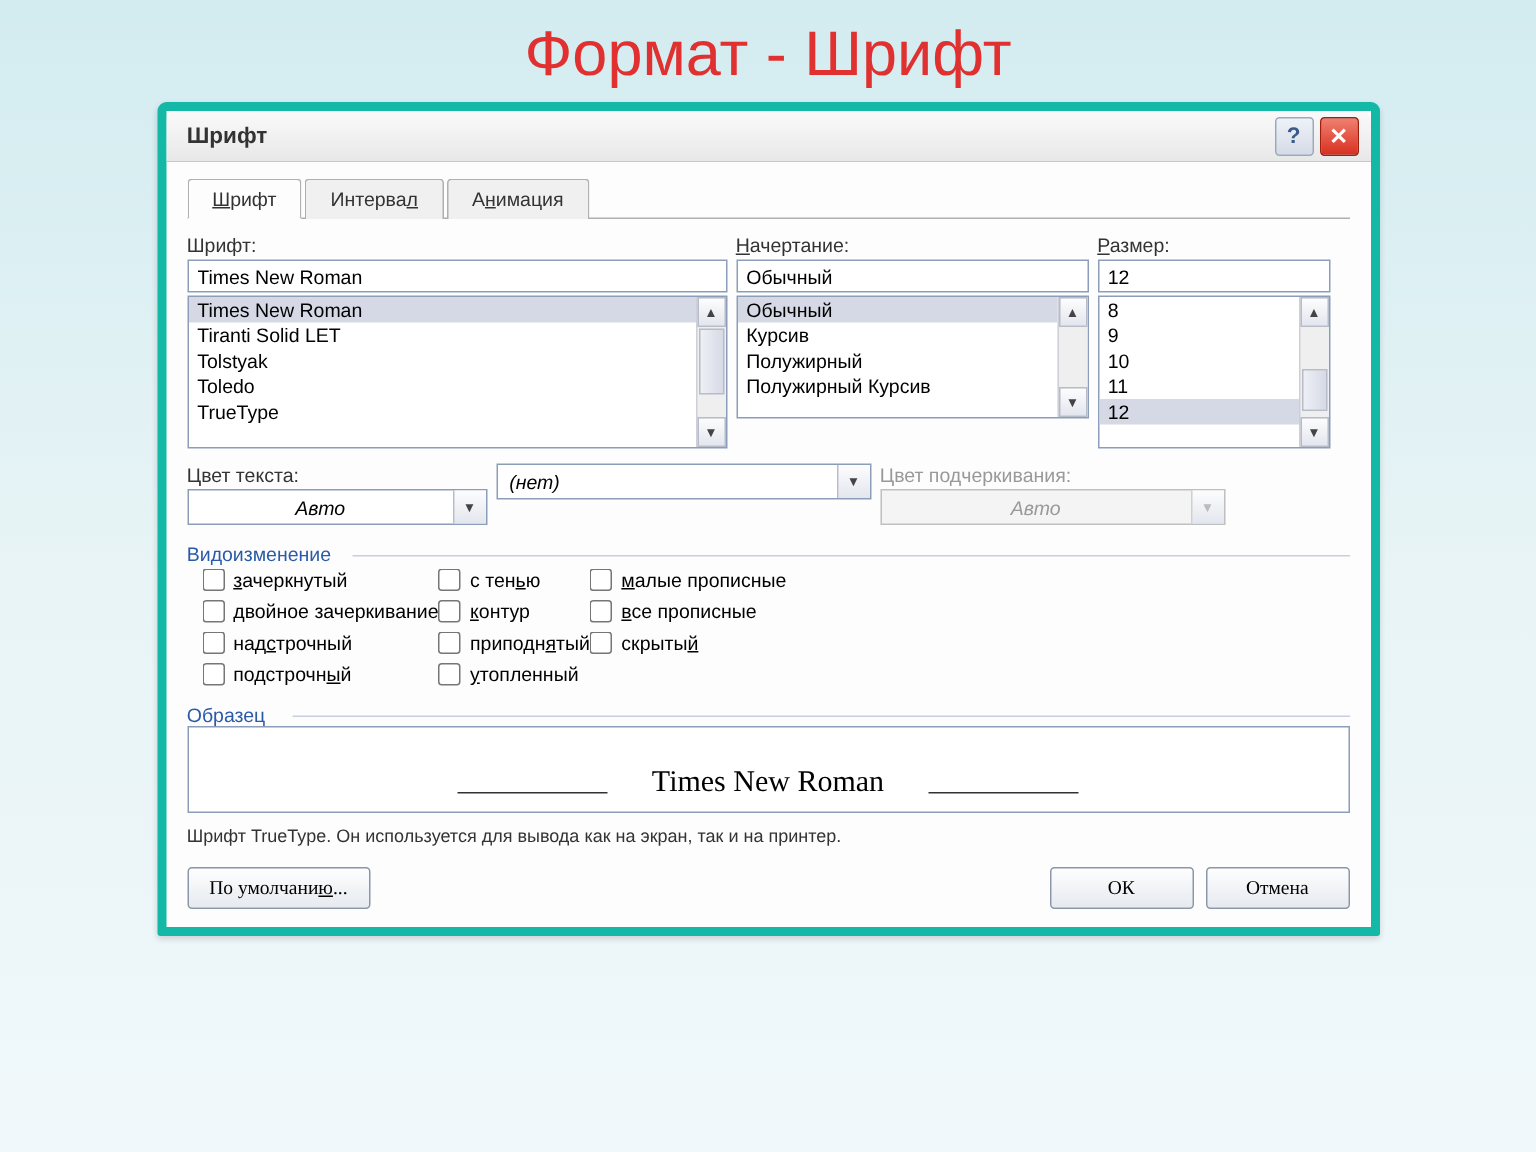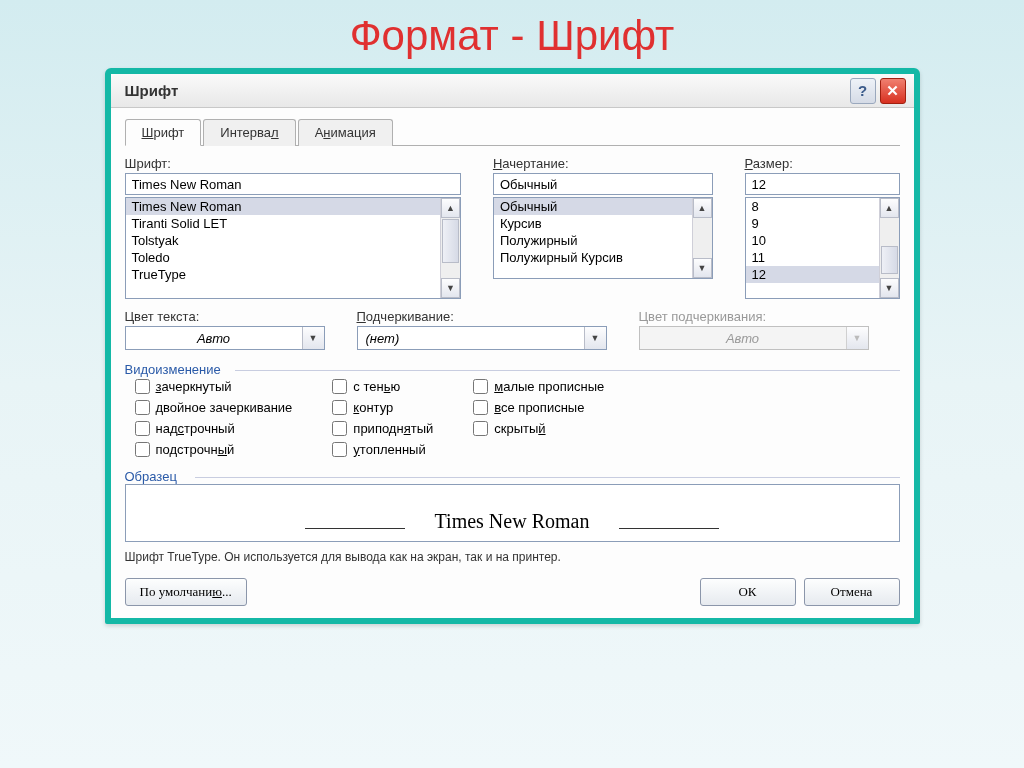--- a/index.html
+++ b/index.html
@@ -82,21 +82,21 @@
     border-radius: 3px 3px 0 0;
     color: #333;
     position: relative;
     top: 1px;
   }
   .tab.active {
     background: #fdfdfd;
     border-bottom: 1px solid #fdfdfd;
   }
   .tab .ul { text-decoration: underline; }
-  .row { display: flex; gap: 32px; margin-top: 4px; }
+  .row { display: flex; gap: 6px; margin-top: 4px; }
   .col { display: flex; flex-direction: column; }
   .label { font-size: 13px; color: #333; margin-bottom: 2px; }
   .label .ul { text-decoration: underline; }
   .txtbox {
     height: 22px;
     border: 1px solid #8b9db8;
     background: #fff;
     padding: 2px 6px;
     font-size: 13px;
     font-family: inherit;
@@ -162,21 +162,20 @@
     font-size: 13px;
     padding-bottom: 2px;
   }
   .group-line {
     border-top: 1px solid #c8cde0;
     margin-top: -9px;
     margin-left: 110px;
   }
   .checks {
     display: flex;
-    gap: 40px;
     margin-top: 8px;
     padding-left: 10px;
   }
   .check-col { display:flex; flex-direction:column; gap:6px; }
   .check {
     display:flex; align-items:center;
     font-size:13px; gap:6px;
   }
   .check input { width:15px; height:15px; margin:0; }
   .check .ul { text-decoration: underline; }
@@ -306,21 +305,20 @@
 
     <div class="row" style="margin-top:10px">
       <div class="col" style="width:200px">
         <div class="label">Цвет текста:</div>
         <div class="dropdown">
           <div class="dd-text">Авто</div>
           <div class="dd-btn">▼</div>
         </div>
       </div>
       <div class="col" style="width:250px">
-        <div class="label"><span class="ul">П</span>одчеркивание:</div>
         <div class="dropdown">
           <div class="dd-text" style="text-align:left">(нет)</div>
           <div class="dd-btn">▼</div>
         </div>
       </div>
       <div class="col" style="width:230px">
         <div class="label" style="color:#999">Цвет подчеркивания:</div>
         <div class="dropdown disabled">
           <div class="dd-text">Авто</div>
           <div class="dd-btn">▼</div>

